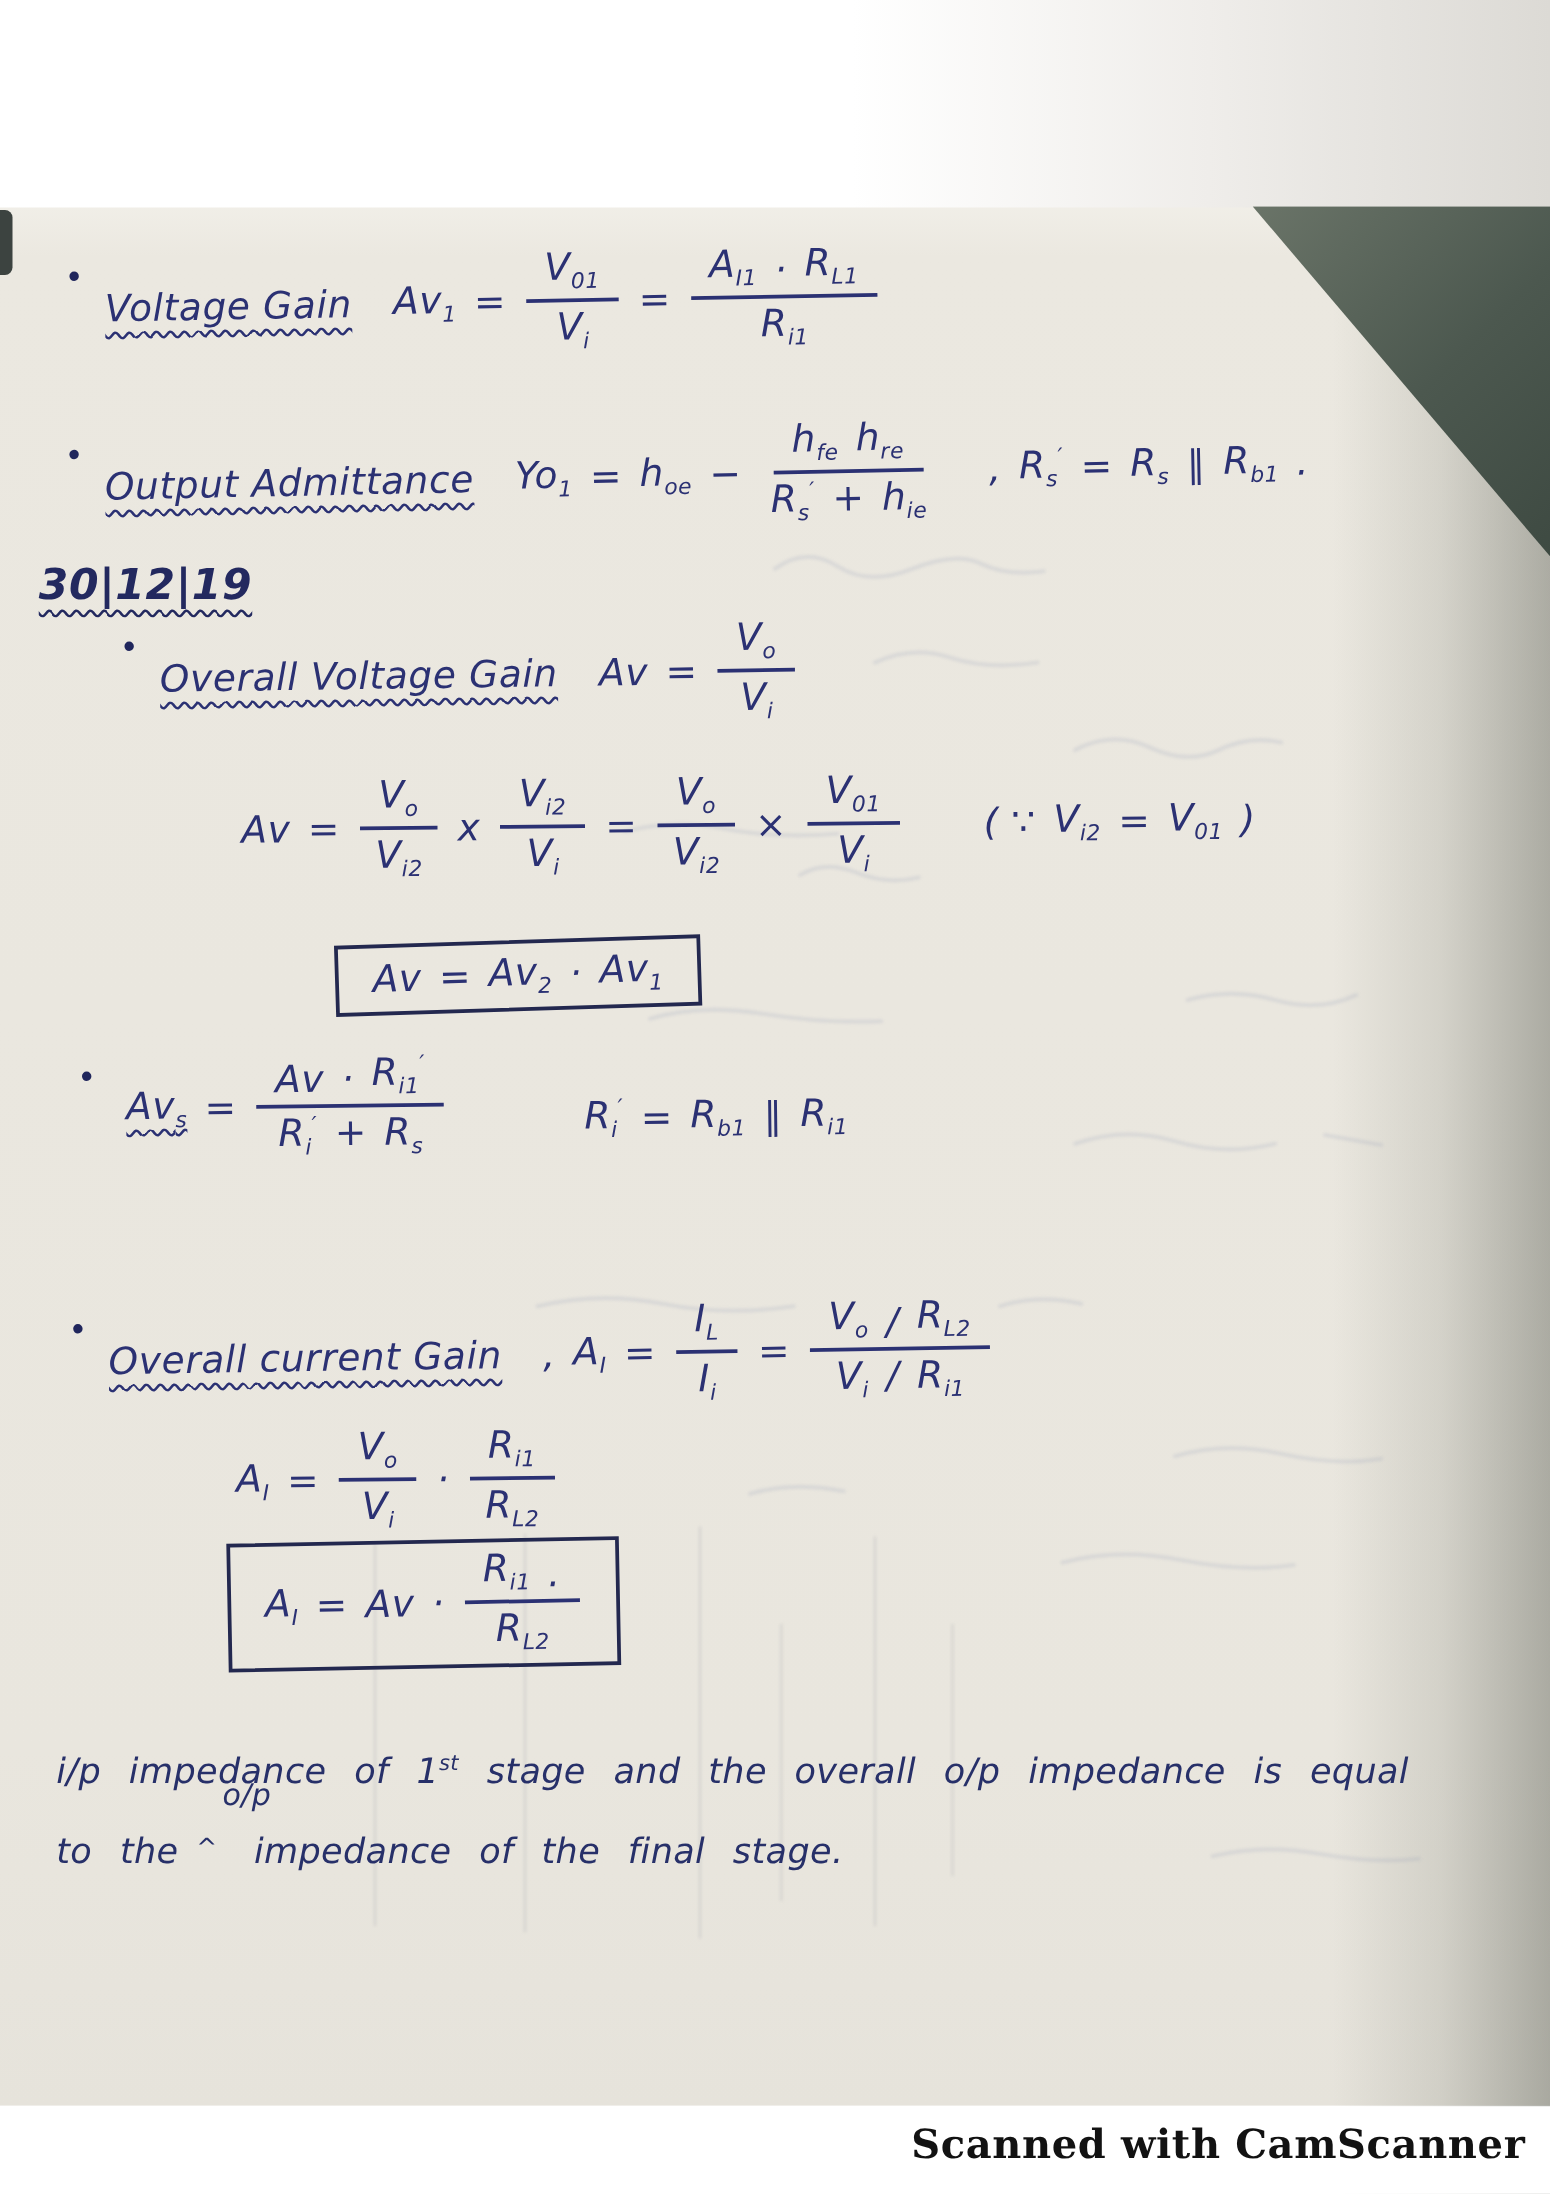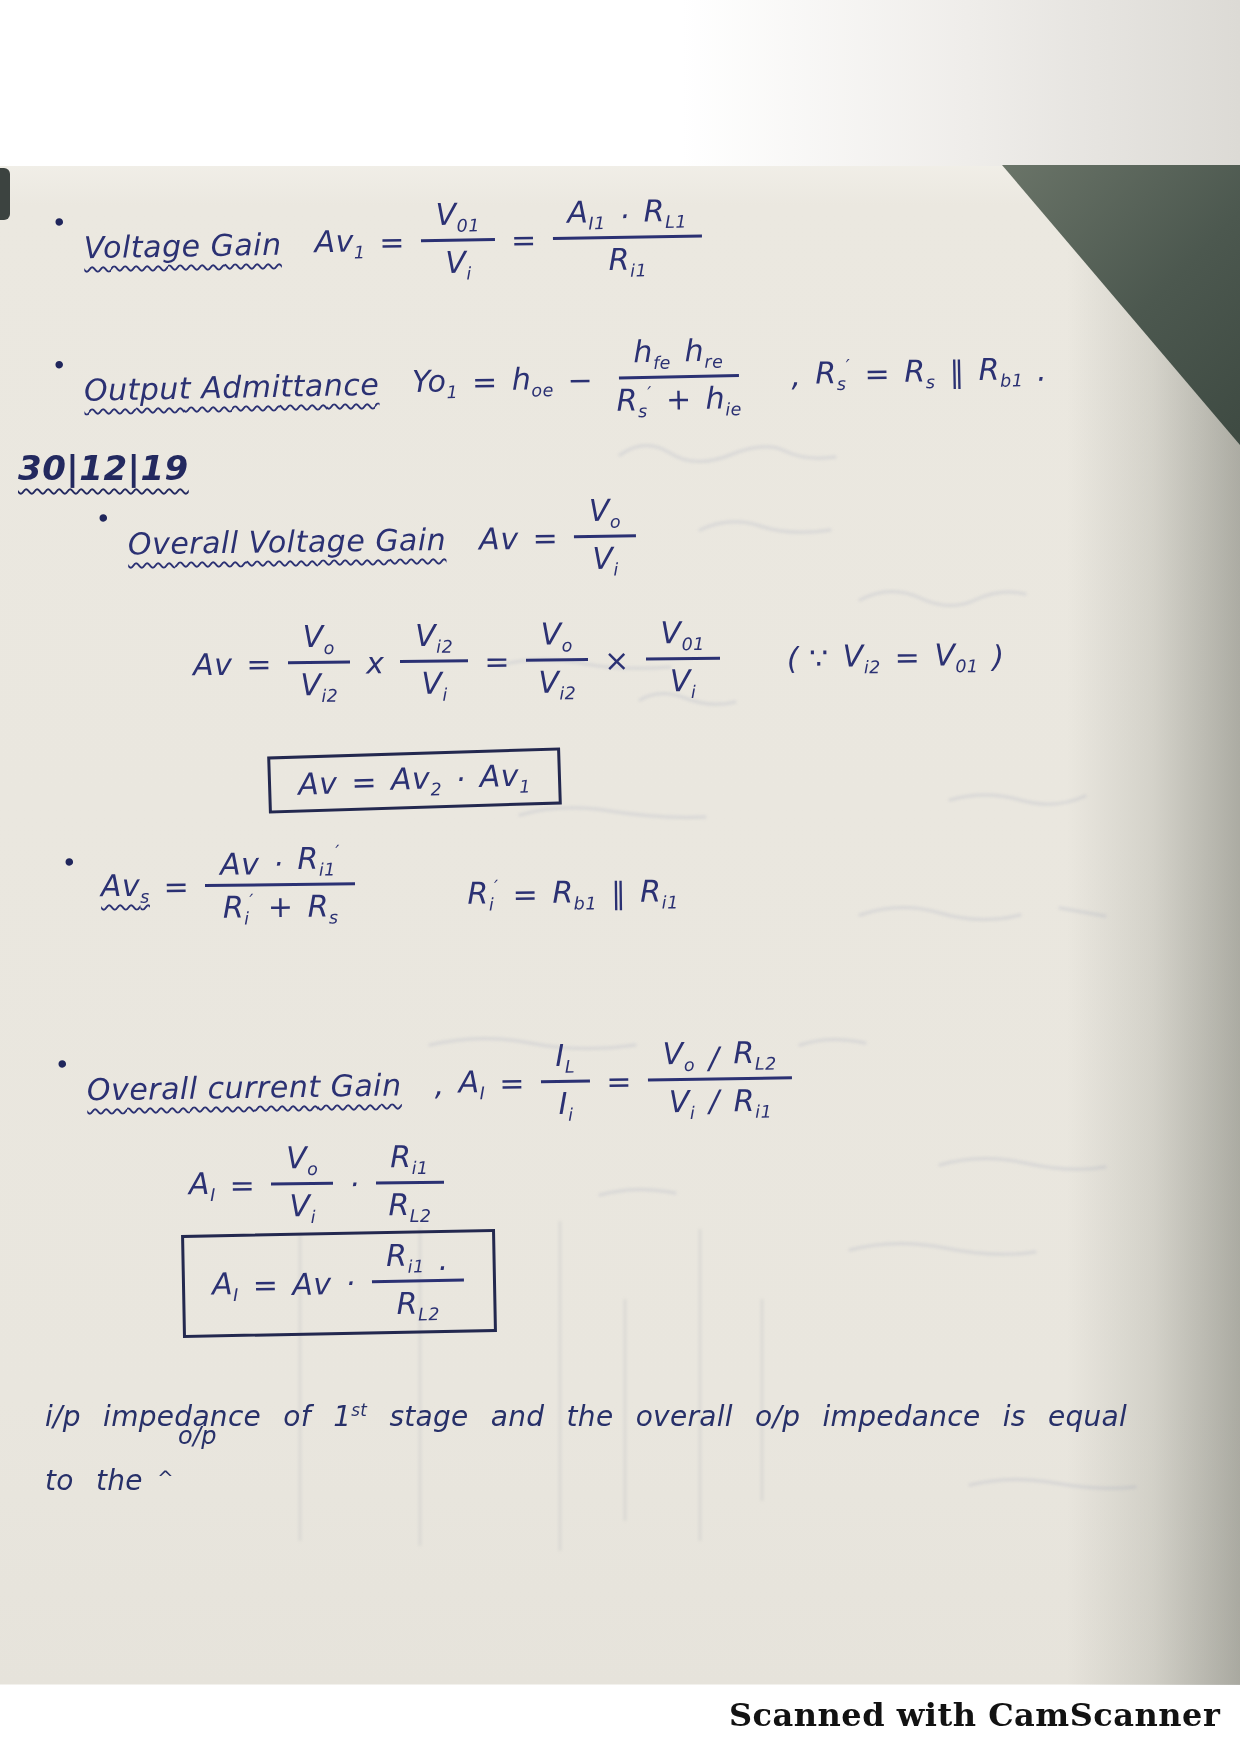--- a/index.html
+++ b/index.html
@@ -145,21 +145,21 @@
         <span class="tk gap-l">,</span>
         <span class="tk">R<sub>s</sub><sup>′</sup></span>
         <span class="tk">=</span>
         <span class="tk">R<sub>s</sub></span>
         <span class="tk">∥</span>
         <span class="tk">R<sub>b1</sub></span>
         <span class="tk">.</span>
       </span>
   </div>
 
-  <div class="hand date wavy" style="top:448px;left:18px;">30|12|19</div>
+  <div class="hand date wavy" style="top:448px;left:31px;">30|12|19</div>
 
   <div class="hand l4" style="top:498px;left:96px;">
     <span class="bullet">•</span>
     <span class="lbl wavy">Overall Voltage Gain</span>
     <span class="eq">
         <span class="tk">Av</span>
         <span class="tk">=</span>
         <span class="frac">
           <span class="num">
             <span class="tk">V<sub>o</sub></span>
@@ -330,18 +330,19 @@
 
   <div class="para" style="top:1400px;left:45px;">
     <span>i/p impedance of  1</span><sup class="sup-st">st</sup><span> stage and the overall o/p impedance is equal</span>
   </div>
   <div class="para" style="top:1462px;left:45px;">
     <span>to the</span>
     <span class="insert-wrap">
       <span class="insert-above">o/p</span>
       <span class="caret">^</span>
     </span>
+    <span>impedance of the final stage.</span>
   </div>
 
   <div class="bottom-strip"></div>
   <div class="footer">Scanned with CamScanner</div>
 
 </div>
 
 </body></html>

